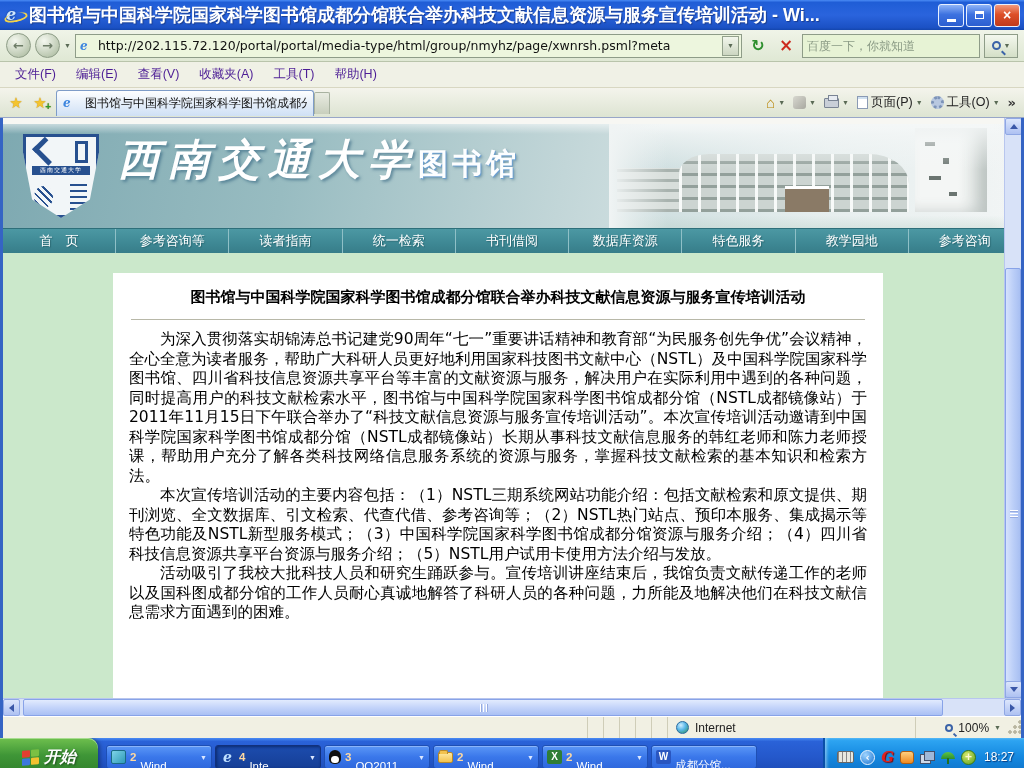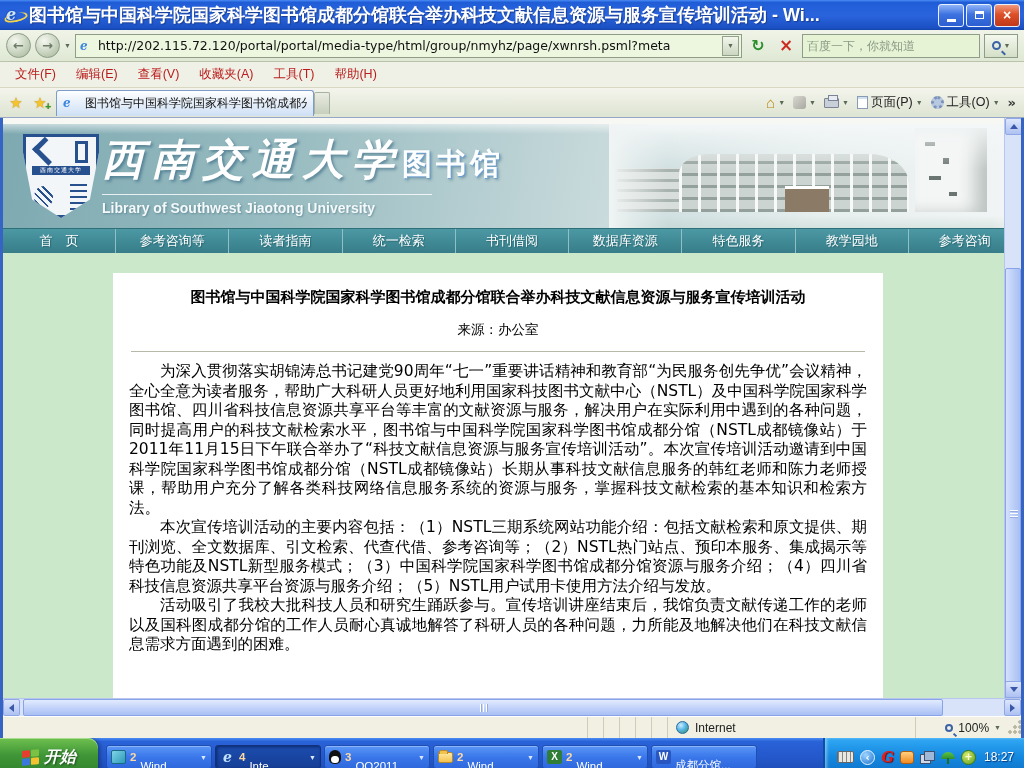--- a/index.html
+++ b/index.html
@@ -43,21 +43,21 @@
   .search-box { width:178px; height:24px; background:#e7f3d5; border:1px solid #8e9c88; display:flex; align-items:center; padding:0 4px; }
   .search-input { flex:1; border:none; background:transparent; font:12px "Liberation Sans",sans-serif; color:#6d28d9; outline:none; }
   .search-input::placeholder { color:#8a9a85; }
   .search-btn { width:34px; height:24px; background:linear-gradient(180deg,#f4f8ee,#d4dfc7); border:1px solid #8e9c88;
     display:flex; align-items:center; justify-content:center; gap:3px; }
   .mag { width:9px; height:9px; border:2px solid #3b63a8; border-radius:50%; position:relative; }
   .mag::after { content:""; position:absolute; width:5px; height:2px; background:#3b63a8; transform:rotate(45deg); left:7px; top:9px; }
 
   
   .menubar { height:26px; background:#f0f1e6; display:flex; align-items:center; padding:0 6px; gap:2px; border-bottom:1px solid #d8d7c2; }
-  .menu-item { padding:3px 9px; font-size:12.5px; color:#b91c1c; }
+  .menu-item { padding:3px 9px; font-size:12.5px; color:#4c1d95; }
 
   
   .tabbar { height:30px; background:linear-gradient(180deg,#f4f4ec 0%,#dde4d2 100%); display:flex; align-items:center; padding:0 4px; border-bottom:1px solid #98a6c8; }
   .star { color:#f4c430; font-size:15px; text-shadow:0 0 1px #a8791a; width:24px; text-align:center; }
   .star-add { position:relative; }
   .star-add .plus { position:absolute; right:1px; bottom:0; color:#2e9b2e; font:bold 10px/10px "Liberation Sans",sans-serif; }
   .tab { width:258px; height:26px; margin-left:4px; background:linear-gradient(180deg,#fdfeff 0%,#cfe0f5 100%);
     border:1px solid #7e9cc8; border-bottom:none; border-radius:3px 3px 0 0; display:flex; align-items:center; padding:0 6px; gap:5px; }
   .tab-text { font-size:12px; color:#111; white-space:nowrap; overflow:hidden; }
   .tab-stub { width:16px; height:22px; background:linear-gradient(180deg,#e9ece2,#c8cfbd); border:1px solid #a8b2a0; border-bottom:none; border-radius:2px 2px 0 0; }
@@ -80,21 +80,21 @@
   .banner { position:relative; height:104px; background:linear-gradient(100deg,#7ea9b1 0%,#98bcc1 28%,#c2d6d8 55%,#e6eeee 80%,#f2f5f5 100%); overflow:hidden; }
   .banner::before { content:""; position:absolute; left:0; top:0; right:0; height:10px; background:linear-gradient(180deg,rgba(255,255,255,.55),rgba(255,255,255,0)); }
   .shield { position:absolute; left:20px; top:10px; width:76px; height:84px; background:#f2f6f8;
     clip-path:polygon(0 0,100% 0,100% 22%,88% 78%,50% 100%,12% 78%,0 22%); box-shadow:inset 0 0 0 3px #27508f; }
   .shield .bar { position:absolute; left:12%; top:38%; width:76%; height:9px; background:#27508f; display:flex; align-items:center; justify-content:center; }
   .shield .bar span { color:#fff; font-size:6px; letter-spacing:1px; white-space:nowrap; }
   .shield .mark1 { position:absolute; left:16%; top:10%; width:30%; height:22%; border-bottom:5px solid #27508f; border-left:5px solid #27508f; transform:rotate(45deg); }
   .shield .mark2 { position:absolute; right:14%; top:8%; width:18%; height:26%; border:3px solid #27508f; }
   .shield .mark3 { position:absolute; left:14%; bottom:12%; width:26%; height:26%; background:repeating-linear-gradient(45deg,#27508f 0 2px,transparent 2px 5px); border-radius:50%; }
   .shield .mark4 { position:absolute; right:16%; bottom:10%; width:22%; height:30%; background:repeating-linear-gradient(0deg,#27508f 0 2px,transparent 2px 6px); }
-  .banner-text { position:absolute; left:99px; top:8px; }
+  .banner-text { position:absolute; left:115px; top:8px; }
   .cn-cal { font-family:"DejaVu Serif",serif; font-style:italic; font-weight:bold; font-size:42px; color:#ffffff;
     letter-spacing:8px; text-shadow:2px 2px 3px rgba(40,90,120,.55); }
   .cn-suffix { font-family:"DejaVu Sans",sans-serif; font-style:normal; font-size:30px; font-weight:bold; letter-spacing:4px;
     color:#fdfeff; text-shadow:1px 1px 0 #6c9fd0, 2px 2px 3px rgba(40,90,120,.5); }
   .en-sub { margin-top:6px; padding-top:5px; border-top:1px solid rgba(255,255,255,.8); width:330px;
     color:#f4f9fa; font-size:14px; font-weight:bold; text-shadow:1px 1px 2px rgba(60,100,120,.5); }
   .bldg { position:absolute; right:4px; bottom:8px; width:400px; height:90px; }
   .bldg .wing { position:absolute; left:0; bottom:8px; width:70px; height:44px;
     background:repeating-linear-gradient(0deg,#a8b2ae 0 3px,#d8dedb 3px 10px); }
   .bldg .slab { position:absolute; left:62px; bottom:8px; width:230px; height:58px; border-radius:30px 40px 0 0/20px 30px 0 0; overflow:hidden;
@@ -302,21 +302,20 @@
           <span class="mark1"></span>
           <span class="mark2"></span>
           <span class="bar">
               <span>西南交通大学</span>
             </span>
           <span class="mark3"></span>
           <span class="mark4"></span>
         </span>
         <div class="banner-text">
           <div><span class="cn-cal">西南交通大学</span><span class="cn-cal cn-suffix">图书馆</span></div>
-          <div class="en-sub">Library of Southwest Jiaotong University</div>
         </div>
         <div class="bldg">
           <div class="wing"></div>
           <div class="slab">
               <div class="cols"></div>
               <div class="entr"></div>
             </div>
           <div class="tower">
             <i style="left:10px;top:14px;width:10px;height:4px;"></i>
             <i style="left:28px;top:30px;width:6px;height:6px;"></i>
@@ -335,21 +334,20 @@
         <span class="nav-item">书刊借阅</span>
         <span class="nav-item">数据库资源</span>
         <span class="nav-item">特色服务</span>
         <span class="nav-item">教学园地</span>
         <span class="nav-item">参考咨询</span>
       </div>
 
       <div class="content">
         <div class="article">
           <div class="art-title">图书馆与中国科学院国家科学图书馆成都分馆联合举办科技文献信息资源与服务宣传培训活动</div>
-          <div class="art-source">来源：办公室</div>
           <hr class="art-hr">
           <p class="art-p">为深入贯彻落实胡锦涛总书记建党90周年“七一”重要讲话精神和教育部“为民服务创先争优”会议精神，全心全意为读者服务，帮助广大科研人员更好地利用国家科技图书文献中心（NSTL）及中国科学院国家科学图书馆、四川省科技信息资源共享平台等丰富的文献资源与服务，解决用户在实际利用中遇到的各种问题，同时提高用户的科技文献检索水平，图书馆与中国科学院国家科学图书馆成都分馆（NSTL成都镜像站）于2011年11月15日下午联合举办了“科技文献信息资源与服务宣传培训活动”。本次宣传培训活动邀请到中国科学院国家科学图书馆成都分馆（NSTL成都镜像站）长期从事科技文献信息服务的韩红老师和陈力老师授课，帮助用户充分了解各类科技网络信息服务系统的资源与服务，掌握科技文献检索的基本知识和检索方法。</p>
           <p class="art-p">本次宣传培训活动的主要内容包括：（1）NSTL三期系统网站功能介绍：包括文献检索和原文提供、期刊浏览、全文数据库、引文检索、代查代借、参考咨询等；（2）NSTL热门站点、预印本服务、集成揭示等特色功能及NSTL新型服务模式；（3）中国科学院国家科学图书馆成都分馆资源与服务介绍；（4）四川省科技信息资源共享平台资源与服务介绍；（5）NSTL用户试用卡使用方法介绍与发放。</p>
           <p class="art-p">活动吸引了我校大批科技人员和研究生踊跃参与。宣传培训讲座结束后，我馆负责文献传递工作的老师以及国科图成都分馆的工作人员耐心真诚地解答了科研人员的各种问题，力所能及地解决他们在科技文献信息需求方面遇到的困难。</p>
         </div>
       </div>
 
       <div class="vscroll">
         <span class="sbtn" style="top:0;">
             <span class="tri-up"></span>

